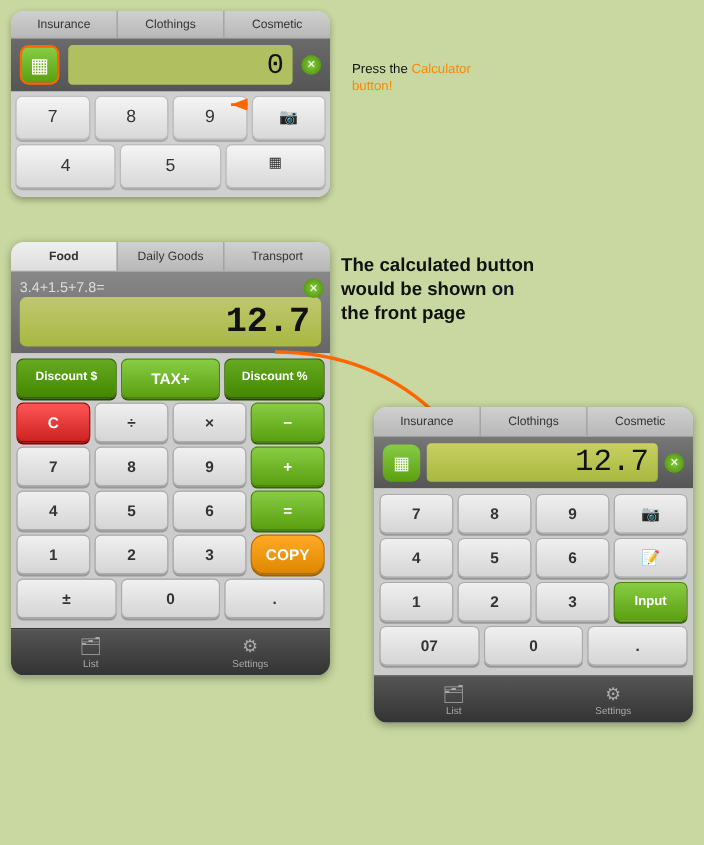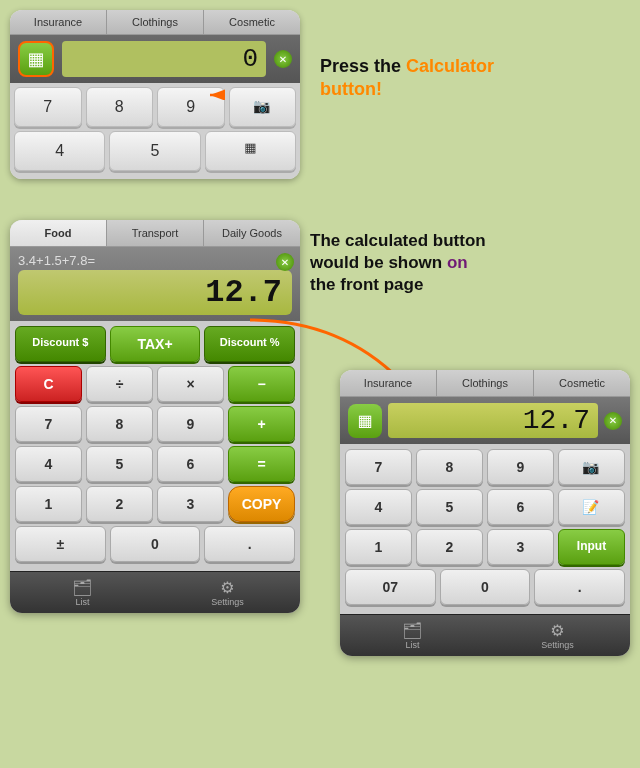--- a/index.html
+++ b/index.html
@@ -109,22 +109,22 @@
     }
 
     
     .annotation-top {
       position: absolute;
       top: 55px;
       left: 320px;
       width: 290px;
     }
     .annotation-top .text-label {
-      font-size: 18px;
-      font-weight: bold;
+      font-size: 12px;
+      font-weight: normal;
       color: #111;
       line-height: 1.3;
     }
     .annotation-top .text-label .orange {
       color: #ff8800;
     }
 
     
     .calc-main {
       position: absolute;
@@ -380,21 +380,21 @@
       left: 310px;
       width: 290px;
     }
     .annotation-bottom .text-label {
       font-size: 17px;
       font-weight: bold;
       color: #111;
       line-height: 1.3;
     }
     .annotation-bottom .text-label .orange {
-      color: #701a75;
+      color: #0f172a;
     }
 
     
     .top-arrow {
       position: absolute;
       top: 88px;
       left: 307px;
       width: 20px;
       height: 20px;
     }
@@ -442,22 +442,22 @@
     <marker id="arrowhead1" markerWidth="8" markerHeight="6" refX="8" refY="3" orient="auto">
       <polygon points="0 0, 8 3, 0 6" fill="#ff6600"></polygon>
     </marker>
   </defs>
   <line x1="115" y1="15" x2="5" y2="15" stroke="#ff6600" stroke-width="2.5" marker-end="url(#arrowhead1)"></line>
 </svg>
 
 <div class="calc-main">
   <div class="tab-bar-main">
     <div class="tab-main active">Food</div>
+    <div class="tab-main">Daily Goods</div>
     <div class="tab-main">Transport</div>
-    <div class="tab-main">Daily Goods</div>
   </div>
   <div class="calc-display-main">
     <div class="close-btn-main">✕</div>
     <div class="calc-expression">3.4+1.5+7.8=</div>
     <div class="calc-result-main">12.7</div>
   </div>
   <div class="calc-keys-main">
 
     <div class="key-row-main">
       <div class="key-m darkgreen">Discount $</div>

